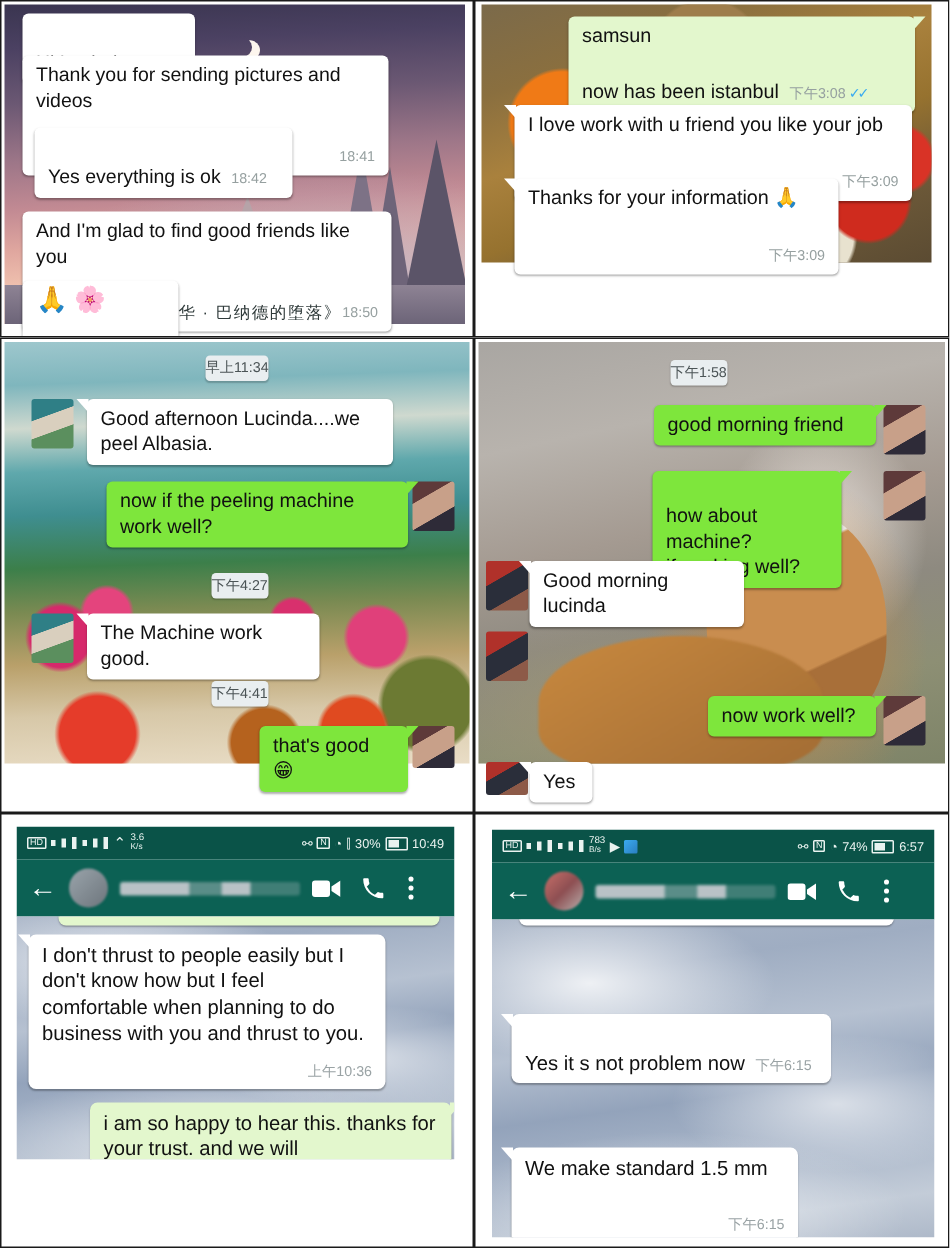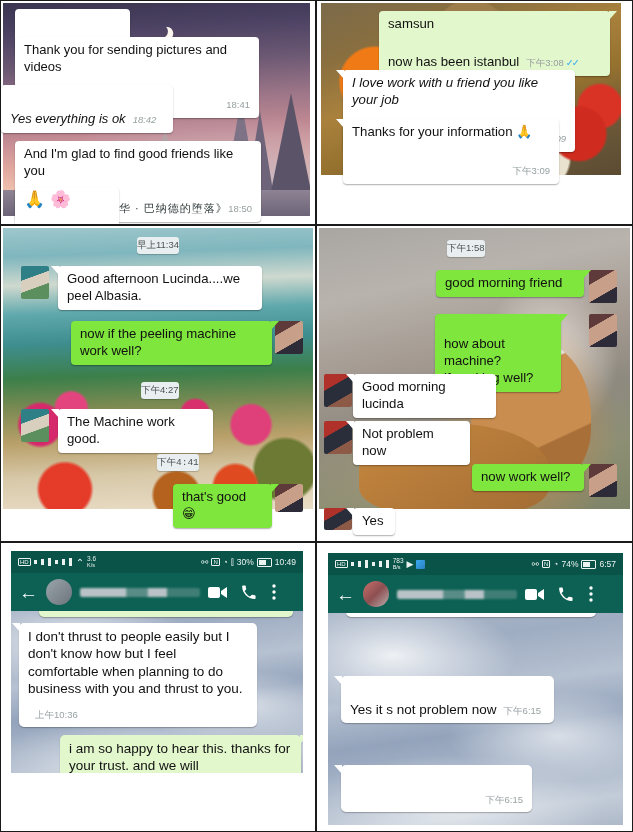--- a/index.html
+++ b/index.html
@@ -154,21 +154,21 @@
 
     <div class="bub" style="left:14px;top:8px;width:115px;">
       <span>Hi Lucinda</span><span class="t">18:40</span>
     </div>
 
     <div class="bub" style="left:14px;top:36px;width:244px;">
       <span>Thank you for sending pictures and videos</span>
       <div style="text-align:right;"><span class="t">18:41</span></div>
     </div>
 
-    <div class="bub" style="left:0;top:84px;width:172px;font-style:italic;">
+    <div class="bub" style="left:22px;top:84px;width:172px;">
       <span>Yes everything is ok</span><span class="t">18:42</span>
     </div>
 
 
     <div class="bub" style="left:14px;top:140px;width:246px;">
       <span>And I'm glad to find good friends like you</span>
       <div style="text-align:right;"><span class="t">18:50</span></div>
     </div>
 
     <div class="bub" style="left:14px;top:186px;width:104px;padding-top:4px;padding-bottom:3px;">
@@ -180,21 +180,21 @@
   </div>
 
   <div class="cell p2">
     <div class="shot p2bg"></div>
 
     <div class="bub green tailR" style="left:62px;top:10px;width:231px;">
       <span style="white-space:pre-line;">samsun
 now has been istanbul</span><span class="t">下午3:08</span><span class="tick">✓✓</span>
     </div>
 
-    <div class="bub tailL" style="left:26px;top:69px;width:232px;font-style:italic;">
+    <div class="bub tailL" style="left:26px;top:69px;width:265px;">
       <span>I love work with u friend you like your job</span>
       <div style="text-align:right;"><span class="t">下午3:09</span></div>
     </div>
 
     <div class="bub tailL" style="left:26px;top:118px;width:216px;">
       <span>Thanks for your information 🙏</span>
       <div style="text-align:right;"><span class="t">下午3:09</span></div>
     </div>
   </div>
 
@@ -213,21 +213,21 @@
       <span>now if the peeling machine work well?</span>
     </div>
 
     <div class="daystamp" style="left:140px;top:156px;">下午4:27</div>
 
     <div class="avatar" style="left:20px;top:183px;background:linear-gradient(160deg,#2f7f86 0 34%,#d9cfbe 35% 62%,#5b8f5e 63% 100%);"></div>
     <div class="bub tailL" style="left:57px;top:183px;width:155px;">
       <span>The Machine work good.</span>
     </div>
 
-    <div class="daystamp" style="left:156px;top:228px;font-family:Liberation Mono, monospace;">下午4:41</div>
+    <div class="daystamp" style="left:140px;top:228px;">下午4:41</div>
 
     <div class="avatar" style="left:274px;top:258px;height:28px;background:linear-gradient(150deg,#5e3a3a 0 30%,#c8a089 31% 66%,#2e2b38 67% 100%);"></div>
     <div class="bub vivid tailR vividtail" style="left:172px;top:258px;width:99px;">
       <span>that's good 😁</span>
     </div>
   </div>
 
   <div class="cell p4">
     <div class="shot p4bg">
       <div style="position:absolute;left:152px;top:110px;width:120px;height:150px;border-radius:46% 52% 40% 48%;background:linear-gradient(155deg,#e8e4de 0 28%,#c98d4f 29% 68%,#a86f39 69% 100%);filter:blur(.4px);"></div>
@@ -246,23 +246,20 @@
       <span>how about machine?
 if working well?</span>
     </div>
 
     <div class="avatar" style="left:7px;top:148px;background:linear-gradient(150deg,#b0312a 0 34%,#2a2e3a 35% 70%,#8d5a48 71% 100%);"></div>
     <div class="bub tailL" style="left:36px;top:148px;width:143px;">
       <span>Good morning lucinda</span>
     </div>
 
     <div class="avatar" style="left:7px;top:195px;background:linear-gradient(150deg,#b0312a 0 34%,#2a2e3a 35% 70%,#8d5a48 71% 100%);"></div>
-    <div class="bub tailL" style="left:36px;top:195px;width:117px;">
-      <span>Not problem now</span>
-    </div>
 
     <div class="avatar" style="left:272px;top:238px;background:linear-gradient(150deg,#5e3a3a 0 30%,#c8a089 31% 66%,#2e2b38 67% 100%);"></div>
     <div class="bub vivid tailR vividtail" style="left:155px;top:238px;width:112px;">
       <span>now work well?</span>
     </div>
 
     <div class="avatar" style="left:7px;top:282px;height:22px;background:linear-gradient(150deg,#b0312a 0 34%,#2a2e3a 35% 70%,#8d5a48 71% 100%);"></div>
     <div class="bub tailL" style="left:36px;top:282px;width:42px;">
       <span>Yes</span>
     </div>
@@ -319,21 +316,21 @@
               <circle cx="2" cy="14" r="1.7" fill="#fff"></circle>
             </svg>
         </span>
       </div>
 
       <div class="wa-body" style="height:162px;">
         <div class="bub green" style="left:28px;top:-8px;width:254px;height:14px;"></div>
 
         <div class="bub tailL" style="left:8px;top:12px;width:238px;">
           <span>I don't thrust to people easily but I  don't know how but I feel comfortable when planning to do business with you and thrust to you.</span>
-          <div style="text-align:left;margin-top:-12px;"><span class="t">上午10:36</span></div>
+          <div style="text-align:right;margin-top:-12px;"><span class="t">上午10:36</span></div>
         </div>
 
         <div class="bub green tailR" style="left:49px;top:124px;width:241px;">
           <span>i am so happy to hear this. thanks for your trust. and we will</span>
         </div>
       </div>
     </div>
   </div>
 
   <div class="cell p6">
@@ -392,19 +389,20 @@
       <div class="wa-body" style="height:212px;">
         <div class="bub" style="left:18px;top:-10px;width:250px;height:14px;"></div>
 
 
         <div class="bub tailL" style="left:13px;top:63px;width:213px;">
           <span>Yes it s not problem now</span><span class="t">下午6:15</span>
         </div>
 
 
         <div class="bub tailL" style="left:13px;top:152px;width:191px;">
+          <span>We make standard 1.5 mm</span>
           <div style="text-align:right;"><span class="t">下午6:15</span></div>
         </div>
       </div>
     </div>
   </div>
 
 </div>
 
 </body></html>

